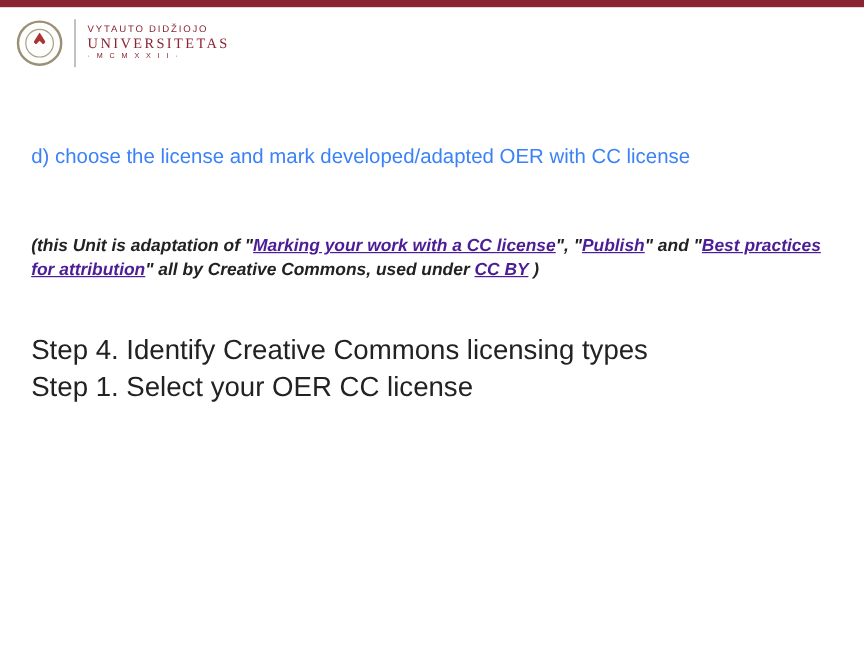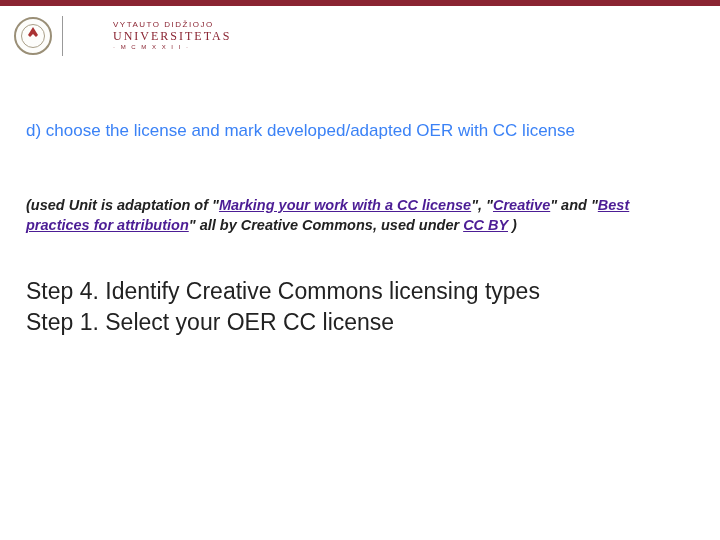--- a/index.html
+++ b/index.html
@@ -52,21 +52,20 @@
     height: 40px;
     background: #999;
     margin: 0 10px;
     flex-shrink: 0;
   }
   .uni-block {
     display: flex;
     flex-direction: column;
     justify-content: center;
     line-height: 1.05;
-    margin-left: 40px;
   }
   .uni-top {
     font-size: 8px;
     letter-spacing: 1.5px;
     color: #8a2432;
   }
   .uni-main {
     font-size: 12px;
     letter-spacing: 2px;
     color: #8a2432;
@@ -121,20 +120,20 @@
     <div class="uni-top">VYTAUTO DIDŽIOJO</div>
     <div class="uni-main">UNIVERSITETAS</div>
     <div class="uni-sub">· M C M X X I I ·</div>
   </div>
 </div>
 
 <div class="content">
   <h2 class="section-title">d) choose the license and mark developed/adapted OER with CC license</h2>
 
   <p class="attribution">
-    <span>(used Unit is adaptation of "</span><a href="#">Marking your work with a CC license</a><span>", "</span><a href="#">Creative</a><span>" and "</span><a href="#">Best practices for attribution</a><span>" all by Creative Commons, used under </span><a href="#">CC BY</a><span> )</span>
+    <span>(this Unit is adaptation of "</span><a href="#">Marking your work with a CC license</a><span>", "</span><a href="#">Publish</a><span>" and "</span><a href="#">Best practices for attribution</a><span>" all by Creative Commons, used under </span><a href="#">CC BY</a><span> )</span>
   </p>
 
   <div class="steps">
     <div>Step 4. Identify Creative Commons  licensing types</div>
     <div>Step 1. Select your OER CC license</div>
   </div>
 </div>
 
 </body></html>

